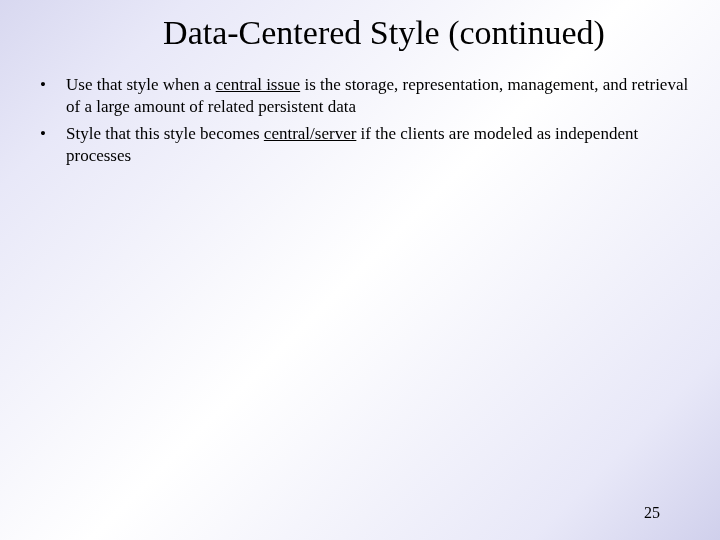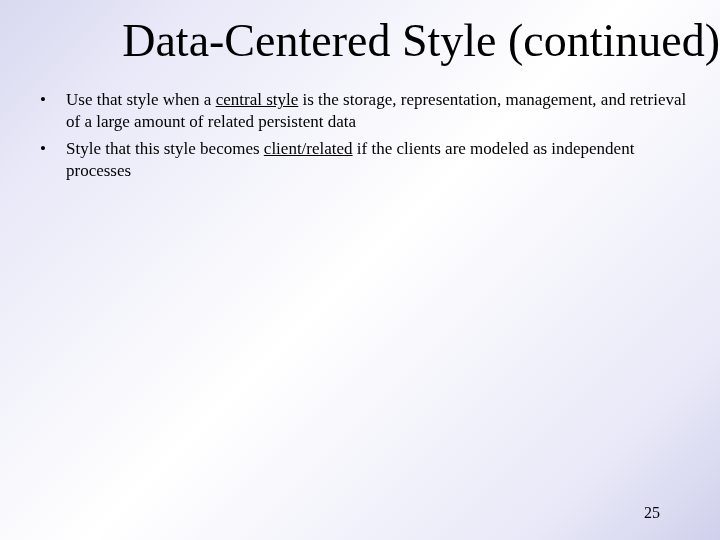--- a/index.html
+++ b/index.html
@@ -5,22 +5,22 @@
     * { margin: 0; padding: 0; box-sizing: border-box; }
     body {
       width: 720px;
       height: 540px;
       background: linear-gradient(135deg, #d8d8f0 0%, #e8e8f8 15%, #ffffff 50%, #e8e8f8 85%, #d0d0ec 100%);
       font-family: "Times New Roman", Times, serif;
       position: relative;
       overflow: hidden;
     }
     .title {
-      text-align: right;
-      font-size: 46px;
+      text-align: center;
+      font-size: 34px;
       font-weight: normal;
       color: #000;
       padding-top: 14px;
       padding-bottom: 22px;
       padding-left: 48px;
     }
     .content {
       padding-left: 38px;
       padding-right: 30px;
     }
@@ -58,25 +58,25 @@
 </head>
 <body>
 
 <h1 class="title">Data-Centered Style (continued)</h1>
 
 <div class="content">
   <ul>
     <li>
       <span class="bullet">•</span>
       <span class="bullet-text">
-        <span>Use that style when a </span><span class="underline">central style</span><span> is the storage, representation, management, and retrieval of a large amount of related persistent data</span>
+        <span>Use that style when a </span><span class="underline">central issue</span><span> is the storage, representation, management, and retrieval of a large amount of related persistent data</span>
       </span>
     </li>
     <li>
       <span class="bullet">•</span>
       <span class="bullet-text">
-        <span>Style that this style becomes </span><span class="underline">client/related</span><span> if the clients are modeled as independent processes</span>
+        <span>Style that this style becomes </span><span class="underline">central/server</span><span> if the clients are modeled as independent processes</span>
       </span>
     </li>
   </ul>
 </div>
 
 <div class="page-number">25</div>
 
 </body></html>

